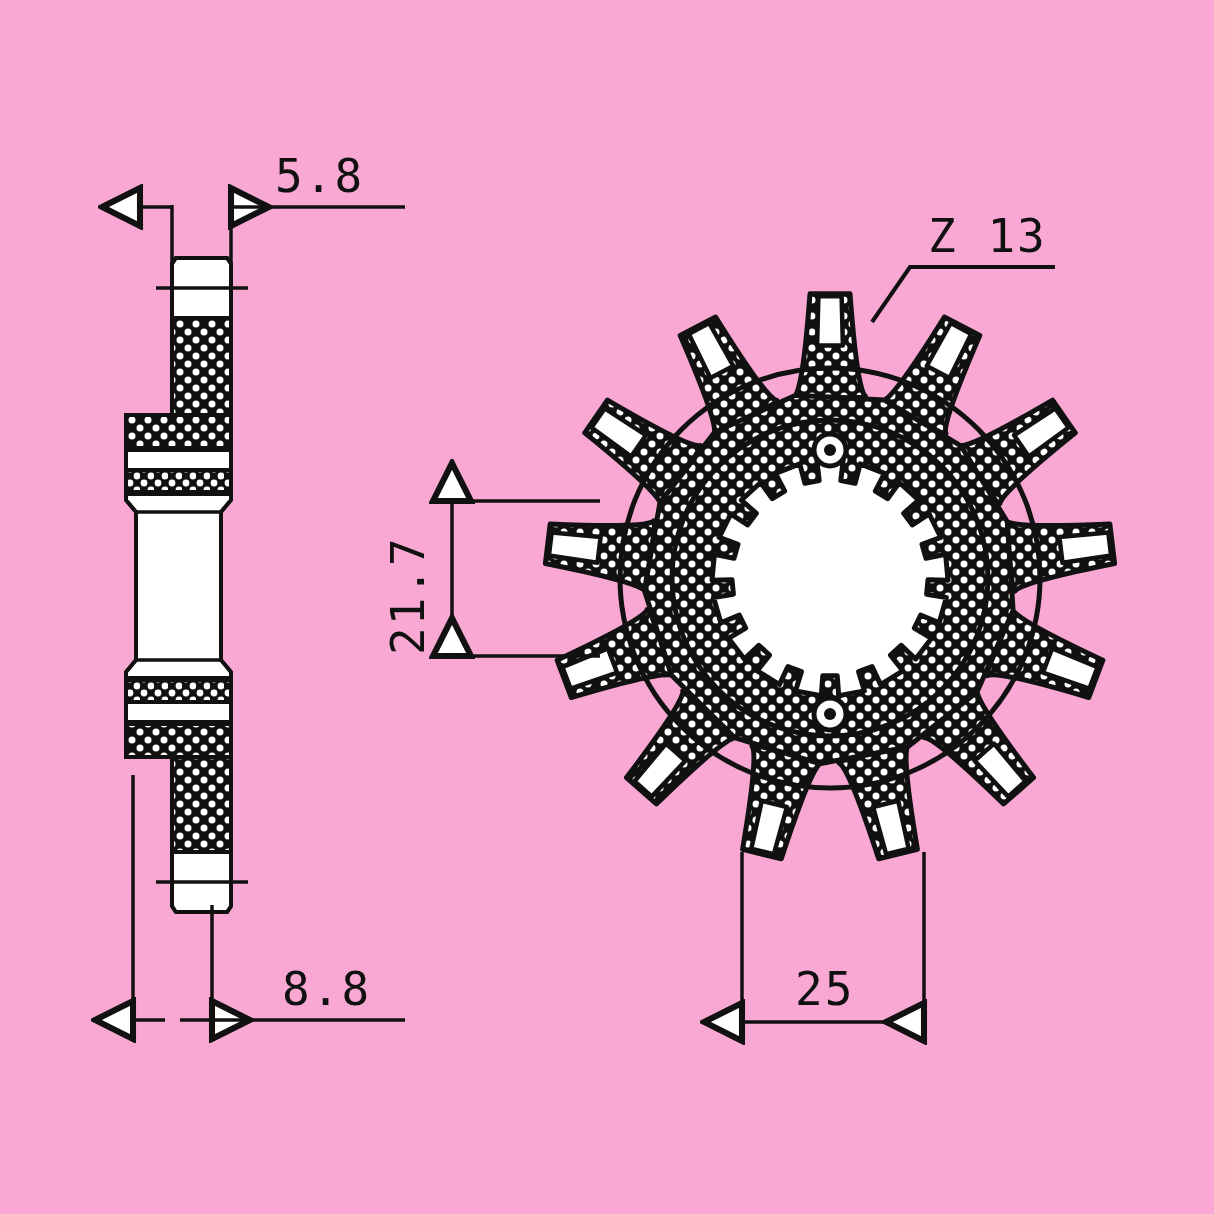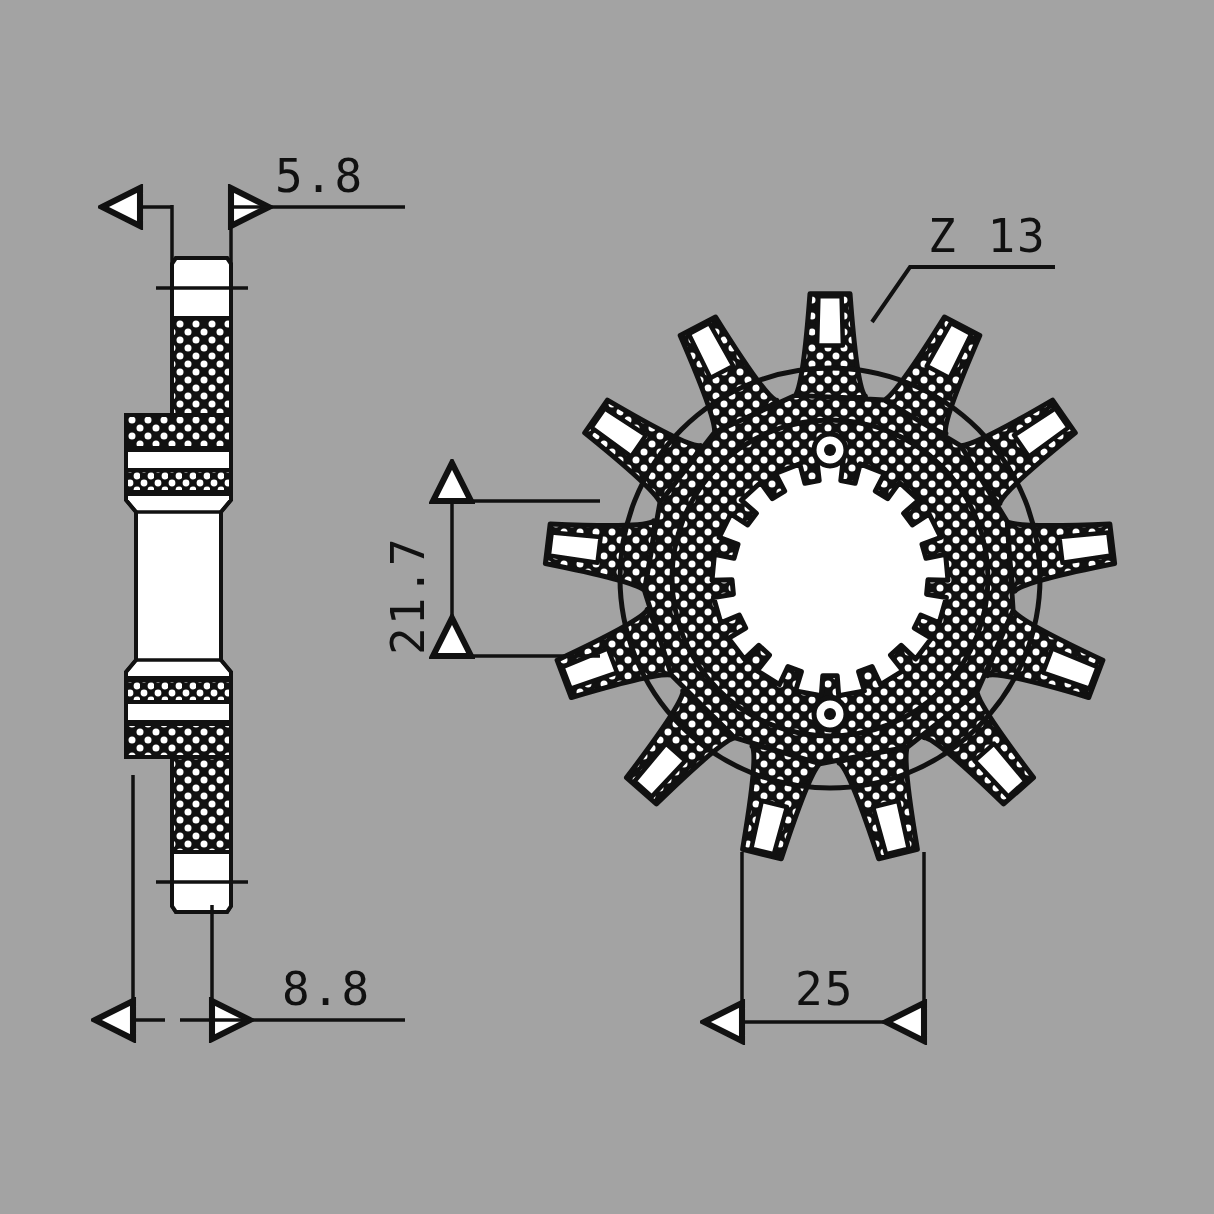--- a/index.html
+++ b/index.html
@@ -10,21 +10,21 @@
   body {
     width: 1214px;
     height: 1214px;
     font-family: "Liberation Sans", sans-serif;
     overflow: hidden;
   }
   #sheet {
     position: relative;
     width: 1214px;
     height: 1214px;
-    background: #a3a3a3;
+    background: #f9a8d4;
   }
   svg.drawing {
     position: absolute;
     left: 0;
     top: 0;
     width: 1214px;
     height: 1214px;
   }
   .dimtext {
     font-family: "DejaVu Sans Mono", "Liberation Mono", monospace;

